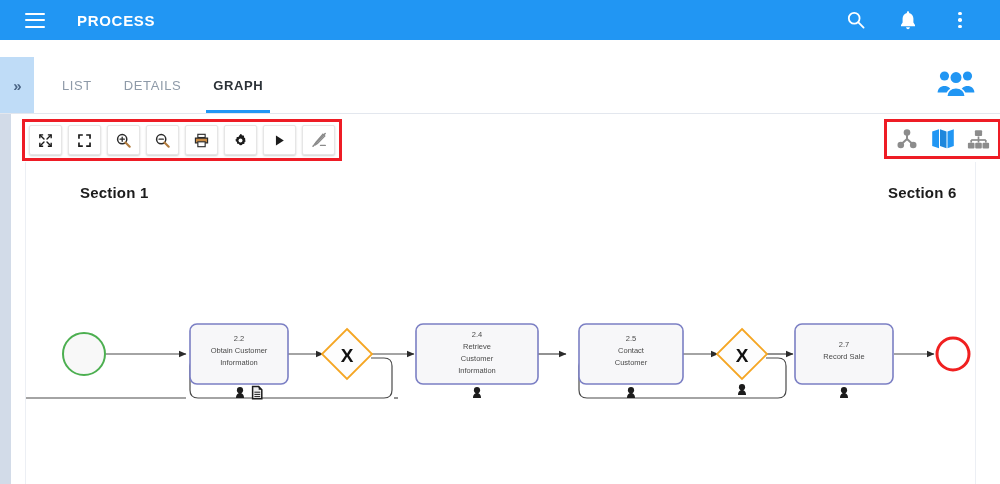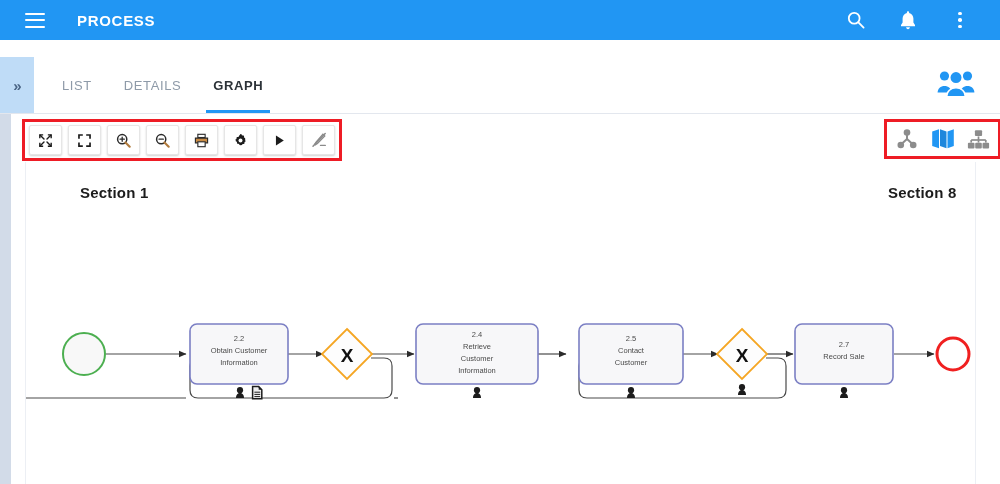--- a/index.html
+++ b/index.html
@@ -345,21 +345,21 @@
           </g>
           <rect x="7.9" y="1.2" width="7.2" height="5.9" rx="1" fill="#8c8c8c"></rect>
           <rect x="0.9" y="13.8" width="6.6" height="5.6" rx="1" fill="#8c8c8c"></rect>
           <rect x="8.2" y="13.8" width="6.6" height="5.6" rx="1" fill="#8c8c8c"></rect>
           <rect x="15.5" y="13.8" width="6.6" height="5.6" rx="1" fill="#8c8c8c"></rect>
         </svg>
       </div>
     </div>
 
     <div class="sec-label" id="sec1-label">Section 1</div>
-    <div class="sec-label" id="sec2-label">Section 8</div>
+    <div class="sec-label" id="sec2-label">Section 6</div>
 
     <div class="diagram">
       <svg width="949" height="270" viewBox="0 0 949 270">
         <defs>
           <marker id="arrow" markerWidth="7" markerHeight="7" refX="6" refY="3.2" orient="auto" markerUnits="strokeWidth">
             <path d="M0,0.4 L6.4,3.2 L0,6 z" fill="#2b2b2b"></path>
           </marker>
         </defs>
 
         <g stroke="#4a4a4a" stroke-width="1.2" fill="none">

